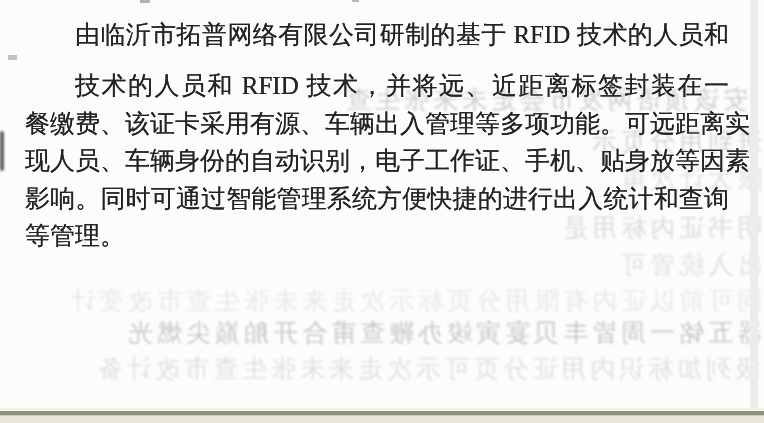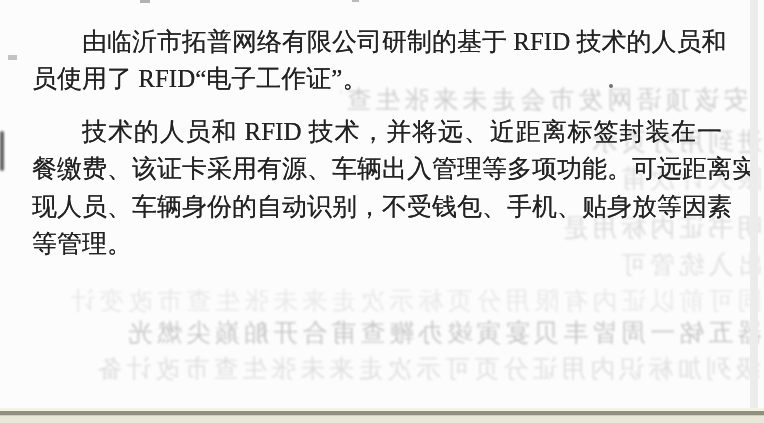--- a/index.html
+++ b/index.html
@@ -46,21 +46,21 @@
 
   
   .text-block {
     position: absolute;
     z-index: 2;
     top: 8px;
     left: 17px;
     width: 720px;
     color: #232323;
   }
-  .para { margin: 15px; }
+  .para { margin: 8px; }
   .para + .para { margin-top: 14px; }
   .line {
     display: block;
     font-size: 25px;
     line-height: 37.4px;
     height: 37.4px;
     text-align: justify;
     text-align-last: justify;
     white-space: nowrap;
     text-shadow: 0 0 0.4px #3a3a3a;
@@ -122,26 +122,26 @@
     <div class="ghost-line g4">明书证内标用是</div>
     <div class="ghost-line g5">出入统管可</div>
     <div class="ghost-line g6">同可前以证内有限用分页标示次走来未张生查市改变计</div>
     <div class="ghost-line g7">器五铭一周皆丰贝宴寅竣办鞭查甫合开舶巅尖燃光</div>
     <div class="ghost-line g8">级列加标识内用证分页可示次走来未张生查市改计备</div>
   </div>
 
   <div class="text-block">
     <p class="para">
       <span class="line indent">由临沂市拓普网络有限公司研制的基于 RFID 技术的人员和</span>
-      <span class="line last">员使用了 RFID“电子工作证”。</span>
     </p>
     <p class="para">
       <span class="line indent">技术的人员和 RFID 技术，并将远、近距离标签封装在一</span>
       <span class="line">餐缴费、该证卡采用有源、车辆出入管理等多项功能。可远距离实</span>
-      <span class="line">现人员、车辆身份的自动识别，不受钱包、手机、贴身放等因素</span>
+      <span class="line">现人员、车辆身份的自动识别，电子工作证、手机、贴身放等因素</span>
+      <span class="line">影响。同时可通过智能管理系统方便快捷的进行出入统计和查询</span>
       <span class="line last">等管理。</span>
     </p>
   </div>
 
   <div class="right-strip"></div>
   <div class="bottom-cream"></div>
   <div class="bottom-dark"></div>
   <div class="bottom-beige"></div>
 
   <div class="smudge-left"></div>

